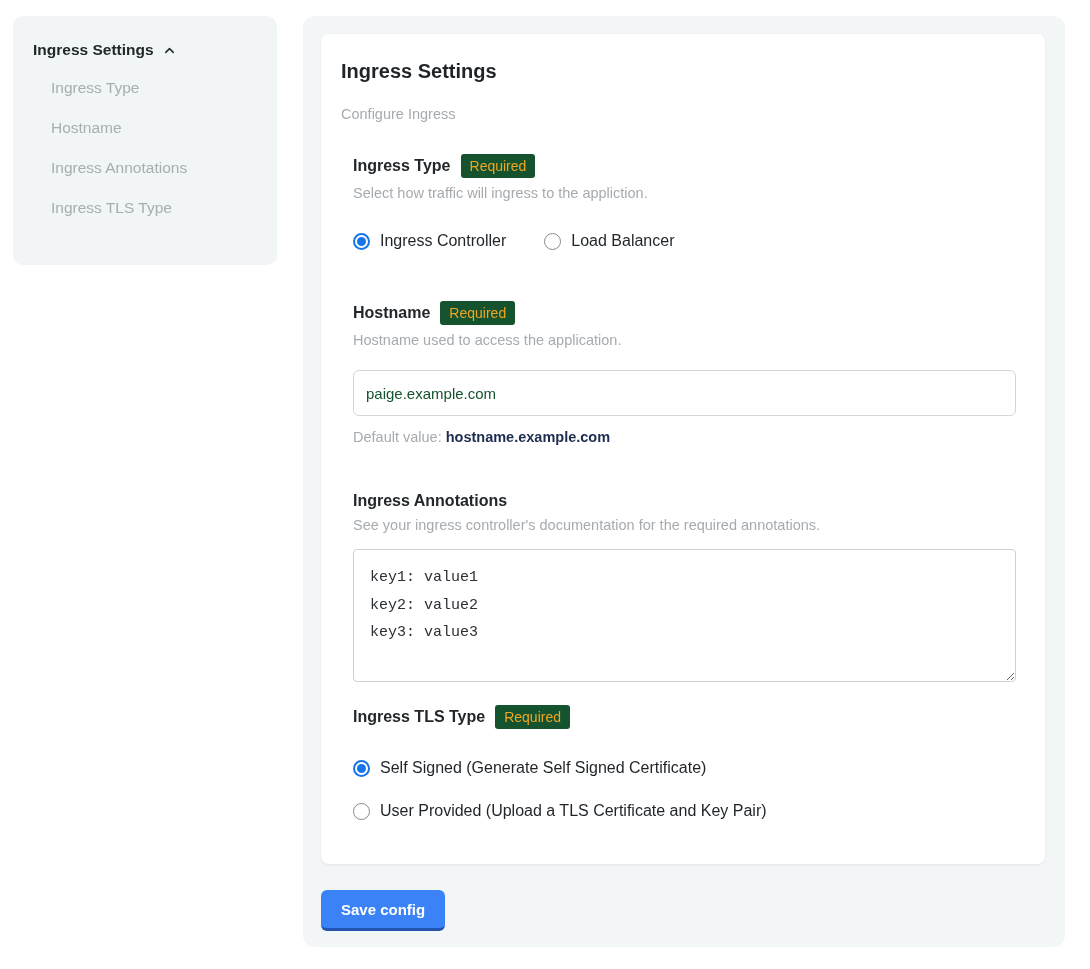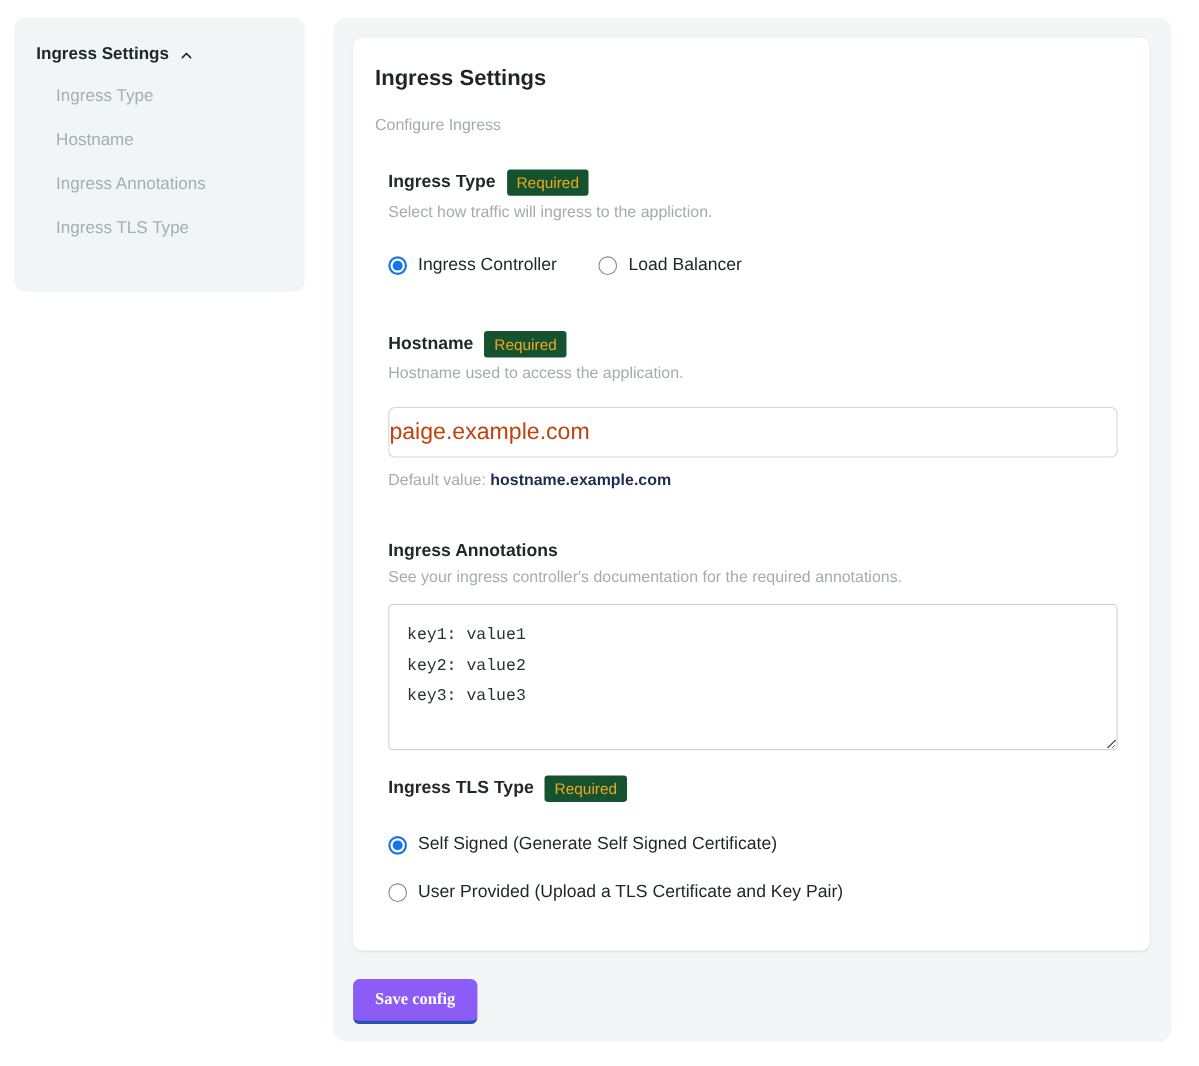--- a/index.html
+++ b/index.html
@@ -78,22 +78,22 @@
   .radio-label { font-size: 16px; color: #1f2428; }
 
   
   .sec-ingress-type { margin-top: 32px; }
   .sec-ingress-type .radio-row-inline { margin-top: 31px; }
   .sec-hostname { margin-top: 51px; }
   .text-input {
     margin-top: 22px;
     width: 663px; height: 46px;
     border: 1px solid #d2d6da; border-radius: 6px;
-    padding: 0 0;
-    font-size: 21px; color: #c2410c;
+    padding: 0 12px;
+    font-size: 15px; color: #14532d;
     font-family: "Liberation Sans", sans-serif;
     outline: none; display: block; background: #fff;
   }
   .default-row { margin-top: 13px; font-size: 14.5px; color: #a6abaf; }
   .default-value { color: #1e2c50; font-weight: 700; }
 
   .sec-annotations { margin-top: 47px; }
   .annotations-textarea {
     margin-top: 16px;
     width: 663px; height: 133px;
@@ -104,22 +104,22 @@
     resize: both; outline: none; display: block; background: #fff;
   }
 
   .sec-tls { margin-top: 23px; }
   .sec-tls .radio-option { margin-top: 0; }
   .tls-options { margin-top: 30px; display: flex; flex-direction: column; gap: 25px; }
 
   
   .save-btn {
     position: absolute; left: 18px; top: 874px;
-    background: #8b5cf6; color: #ffffff;
-    font-family: Liberation Serif, serif;
+    background: #3b82f6; color: #ffffff;
+    font-family: Liberation Sans, sans-serif;
     font-size: 15px; font-weight: 700;
     padding: 11px 20px 10px 20px;
     border: none; border-bottom: 3px solid #2355b0;
     border-radius: 6px; cursor: pointer;
   }
 </style>
 </head>
 <body>
 
 <nav class="sidebar">

